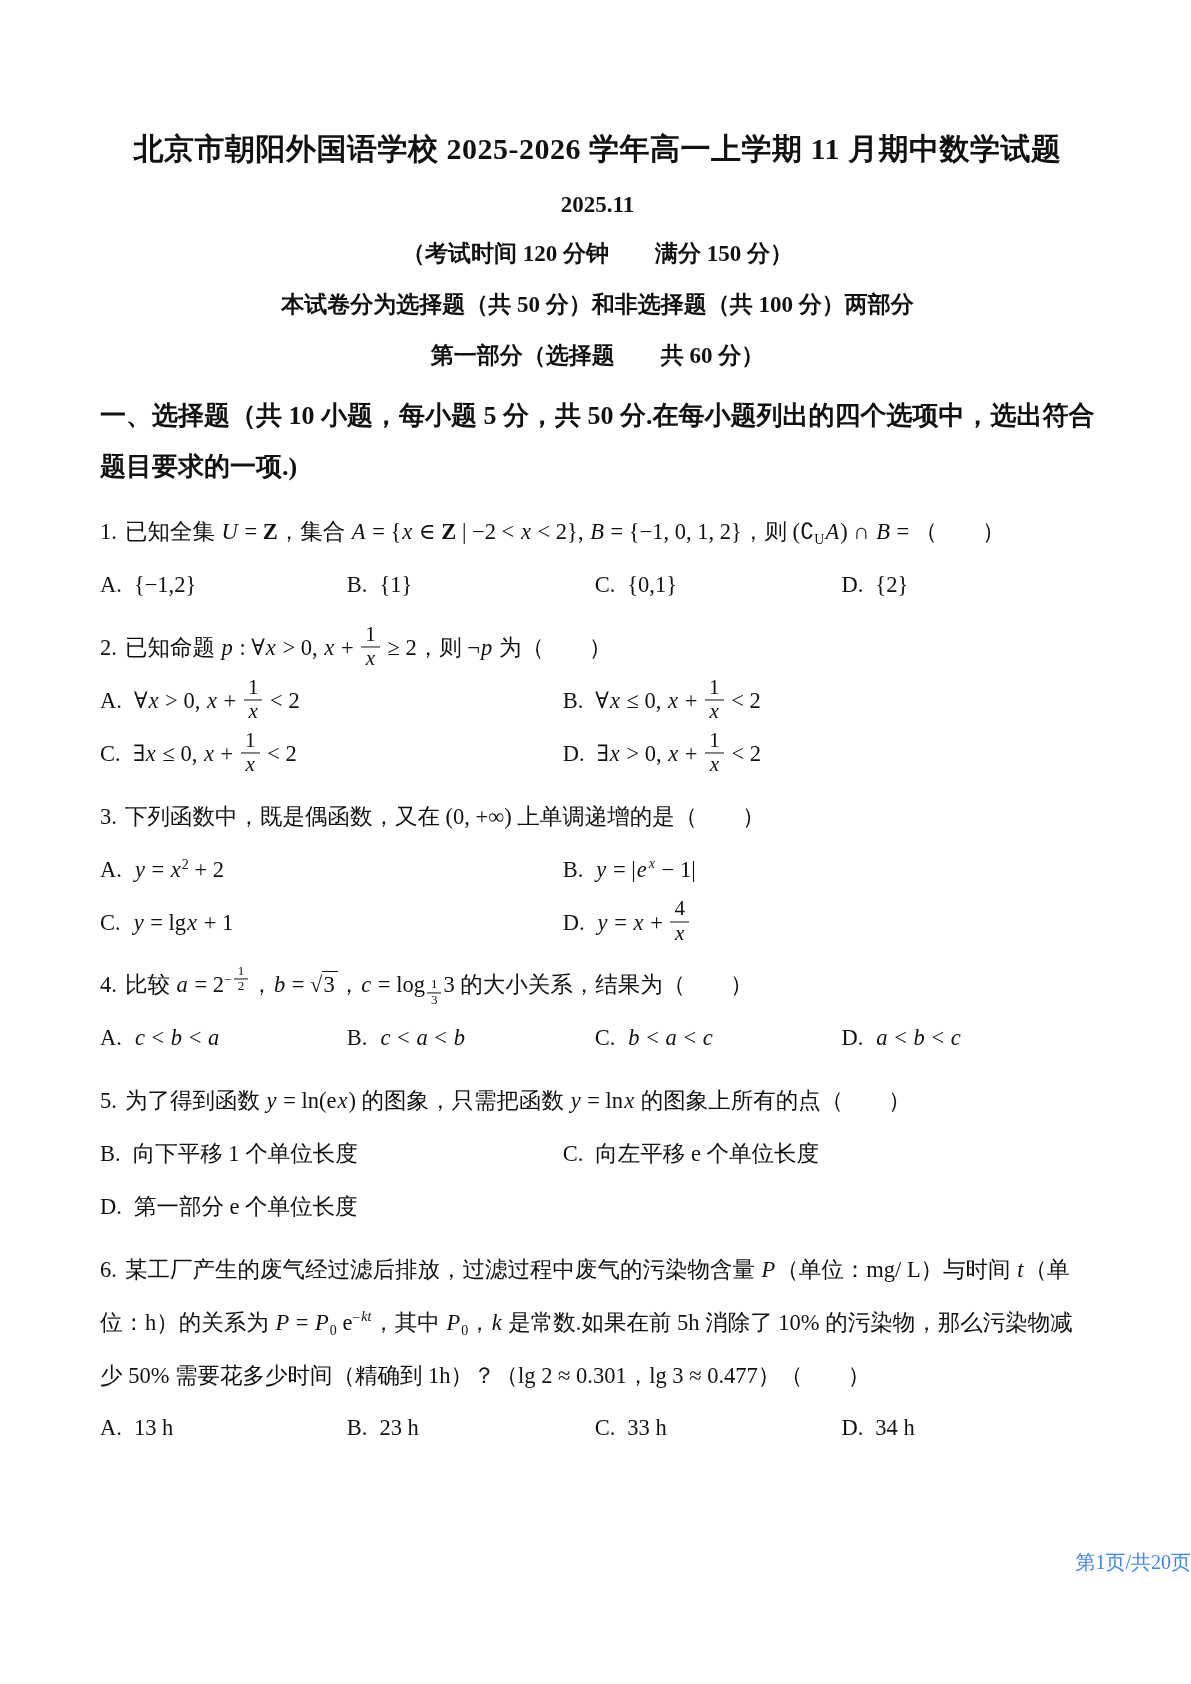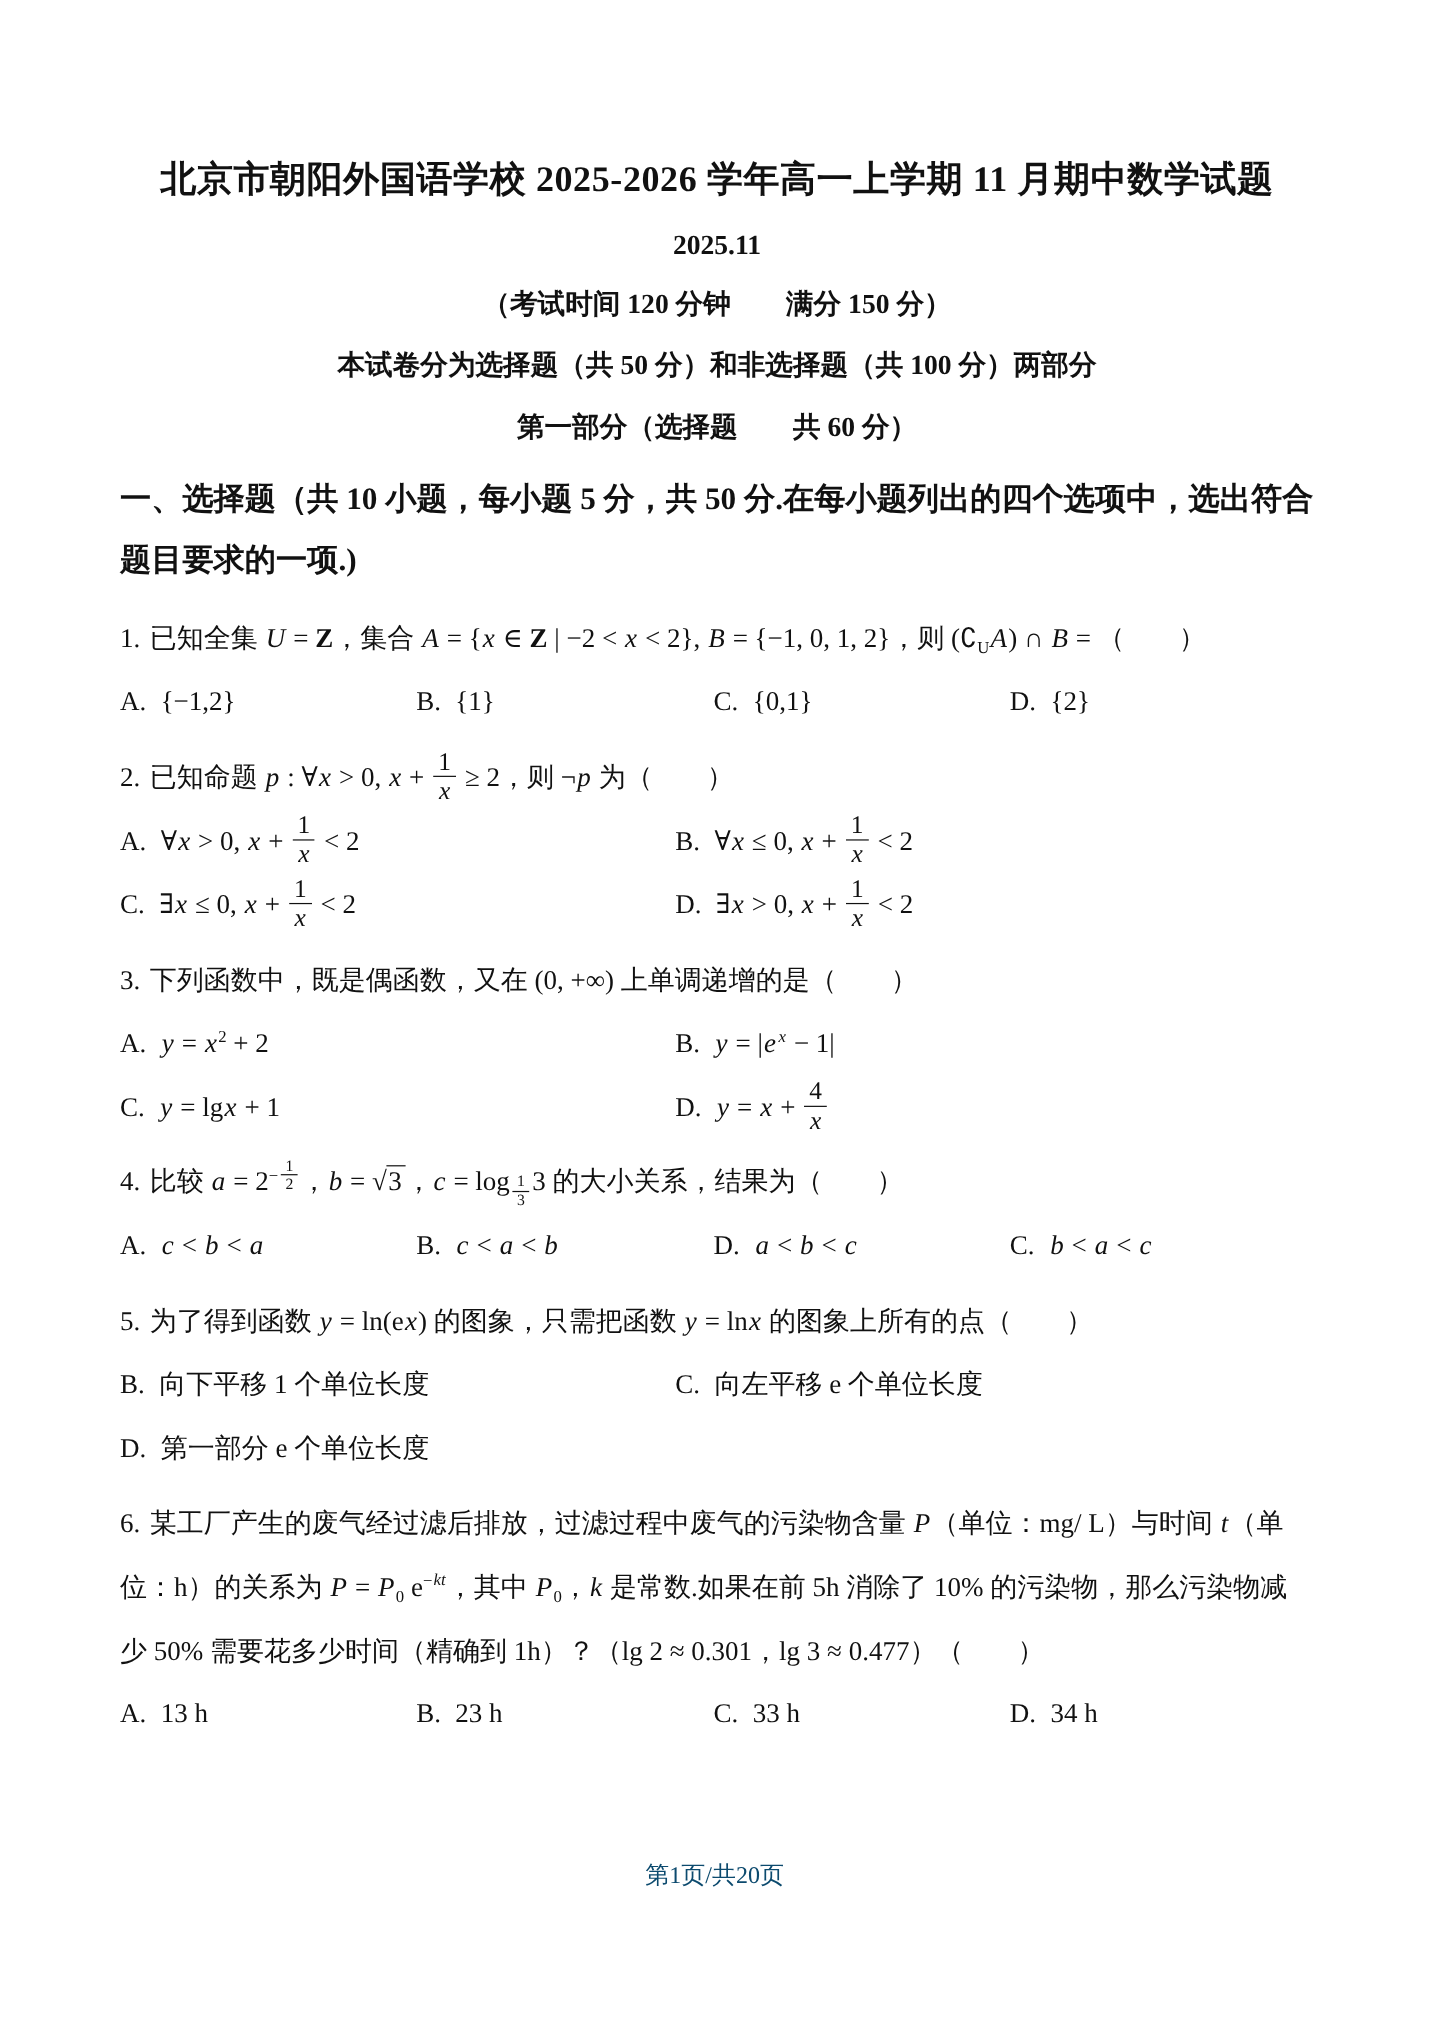--- a/index.html
+++ b/index.html
@@ -26,21 +26,21 @@
   .v{font-style:italic;padding:0 1px;}
   .bold{font-weight:700;}
   sup{font-size:.62em;vertical-align:super;line-height:0;}
   sub{font-size:.62em;vertical-align:-0.35em;line-height:0;}
   .frac{display:inline-flex;flex-direction:column;align-items:center;vertical-align:middle;
         line-height:1.12;font-size:.94em;margin:0 2px;transform:translateY(-0.12em);}
   .frac .fn{border-bottom:1.6px solid currentColor;padding:0 4px;}
   .frac .fd{padding:0 2px;}
   .sqrt{display:inline-block;white-space:nowrap;}
   .sqrt .rb{border-top:1.6px solid currentColor;padding:0 3px 0 1px;}
-  .footer{position:absolute;top:1512px;left:0;width:100%;text-align:center;font-size:20px;color:#0c4a6e;}
+  .footer{position:absolute;top:1512px;left:0;width:100%;text-align:right;font-size:20px;color:#3b82f6;}
 </style>
 </head>
 <body>
 
 <div class="page">
   <h1 class="title">北京市朝阳外国语学校 2025-2026 学年高一上学期 11 月期中数学试题</h1>
   <div class="hline date">2025.11</div>
   <div class="hline">（考试时间 120 分钟　　满分 150 分）</div>
   <div class="hline">本试卷分为选择题（共 50 分）和非选择题（共 100 分）两部分</div>
   <div class="hline">第一部分（选择题　　共 60 分）</div>
@@ -96,22 +96,22 @@
         <div class="stem"><span class="qnum">4.</span>比较 <span class="v">a</span> = 2<sup>−<span class="frac">
               <span class="fn">1</span>
               <span class="fd">2</span>
             </span></sup>，<span class="v">b</span> = <span class="sqrt"><span>√</span><span class="rb">3</span></span>，<span class="v">c</span> = log<sub><span class="frac">
               <span class="fn">1</span>
               <span class="fd">3</span>
             </span></sub>3 的大小关系，结果为（　　）</div>
         <div class="opts cols4">
           <div class="opt"><span class="lab">A.</span><span><span class="v">c</span> &lt; <span class="v">b</span> &lt; <span class="v">a</span></span></div>
           <div class="opt"><span class="lab">B.</span><span><span class="v">c</span> &lt; <span class="v">a</span> &lt; <span class="v">b</span></span></div>
+          <div class="opt"><span class="lab">C.</span><span><span class="v">b</span> &lt; <span class="v">a</span> &lt; <span class="v">c</span></span></div>
           <div class="opt"><span class="lab">D.</span><span><span class="v">a</span> &lt; <span class="v">b</span> &lt; <span class="v">c</span></span></div>
-          <div class="opt"><span class="lab">C.</span><span><span class="v">b</span> &lt; <span class="v">a</span> &lt; <span class="v">c</span></span></div>
         </div>
       </div>
       <div class="q">
         <div class="stem"><span class="qnum">5.</span>为了得到函数 <span class="v">y</span> = ln(e<span class="v">x</span>) 的图象，只需把函数 <span class="v">y</span> = ln<span class="v">x</span> 的图象上所有的点（　　）</div>
         <div class="opts cols2">
           <div class="opt"><span class="lab">B.</span><span>向下平移 1 个单位长度</span></div>
           <div class="opt"><span class="lab">C.</span><span>向左平移 e 个单位长度</span></div>
           <div class="opt"><span class="lab">D.</span><span>第一部分 e 个单位长度</span></div>
         </div>
       </div>

